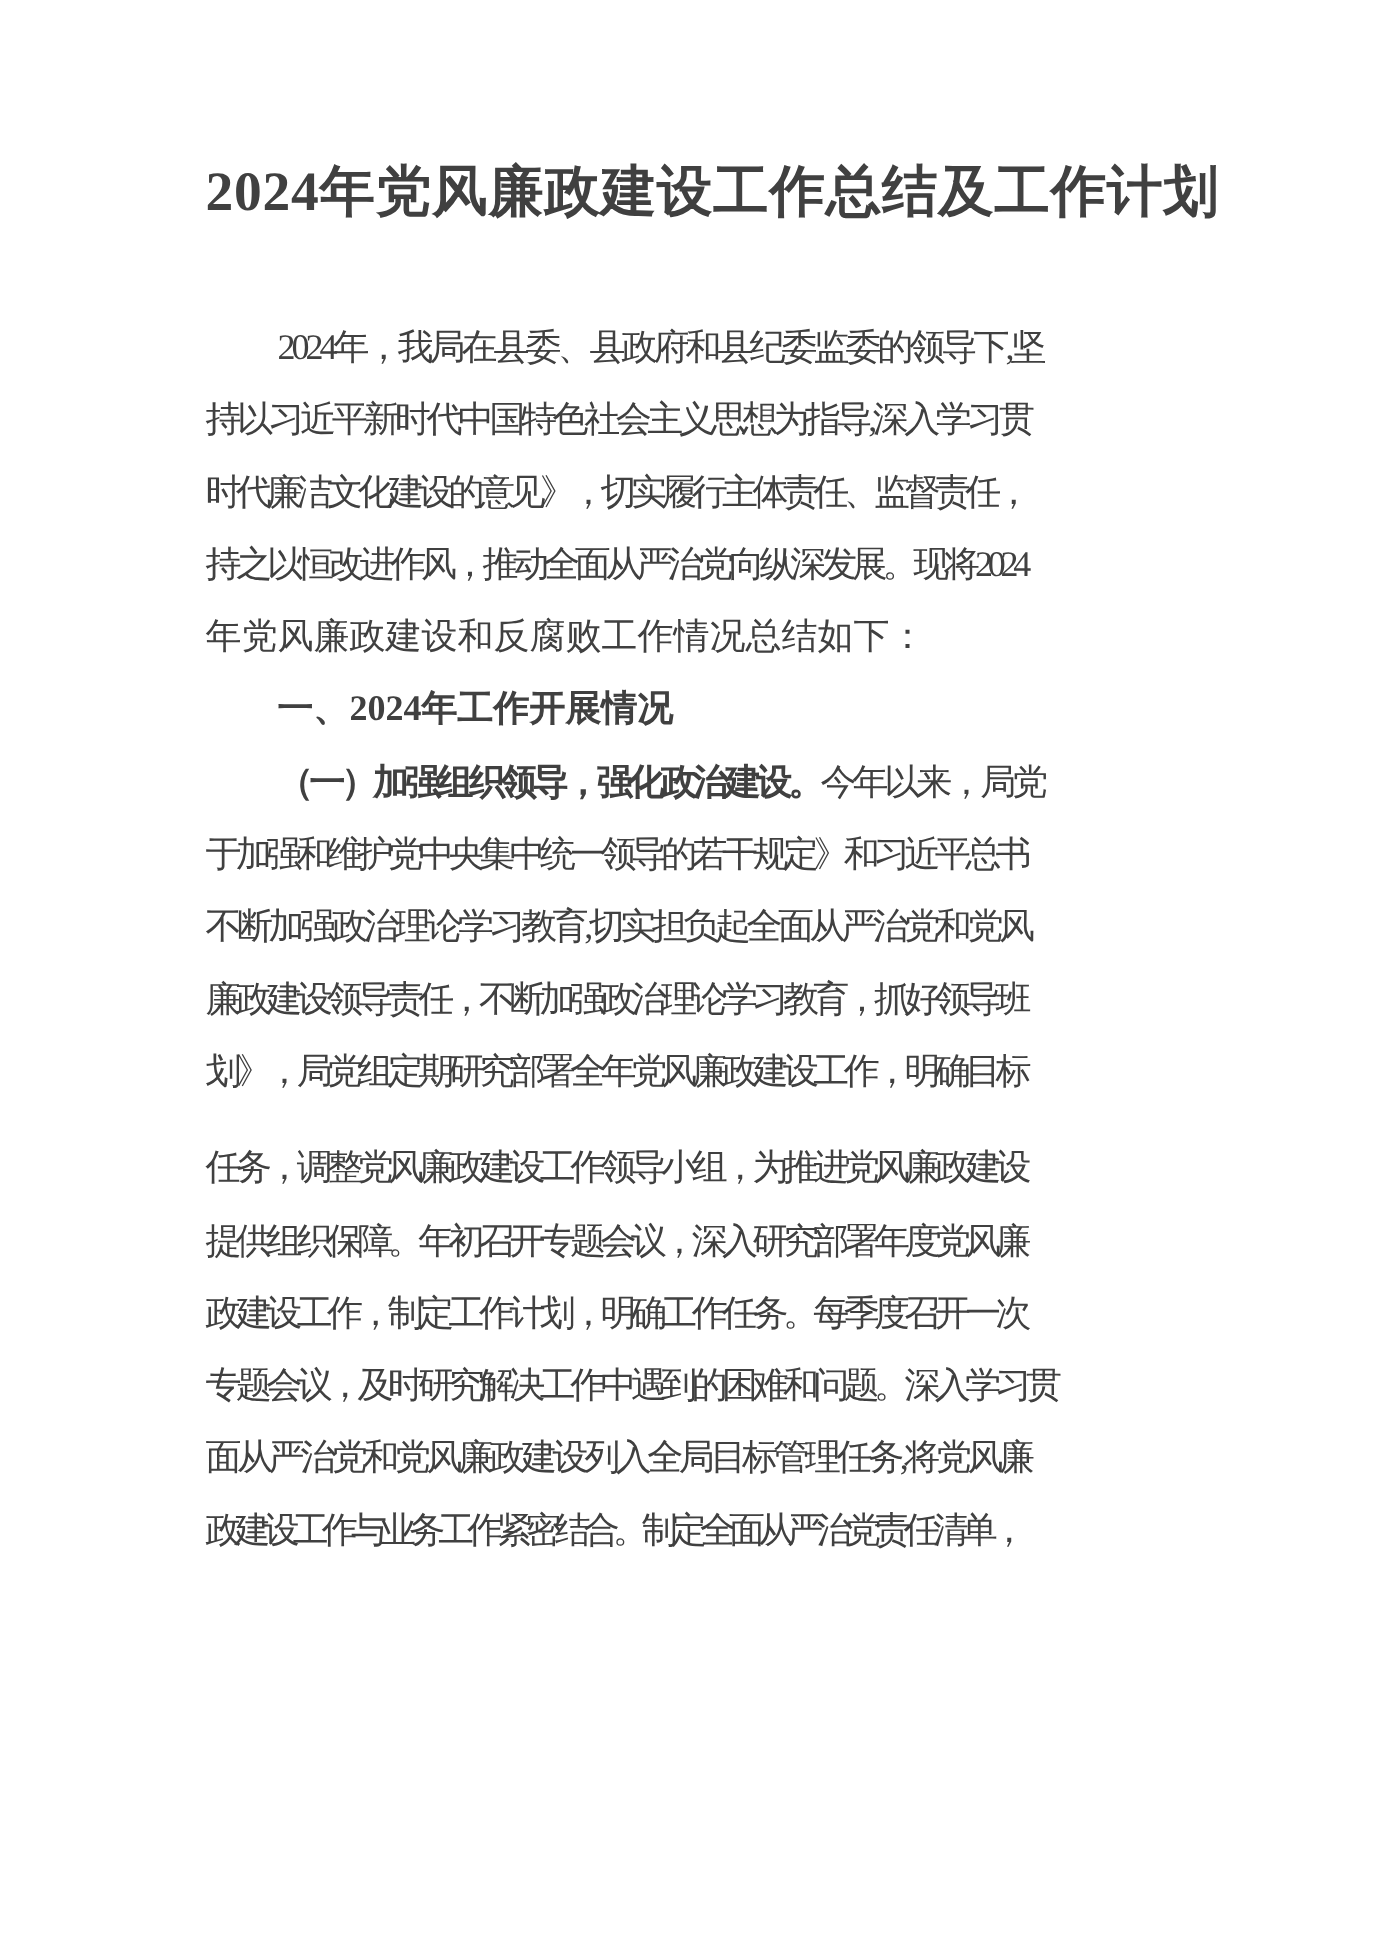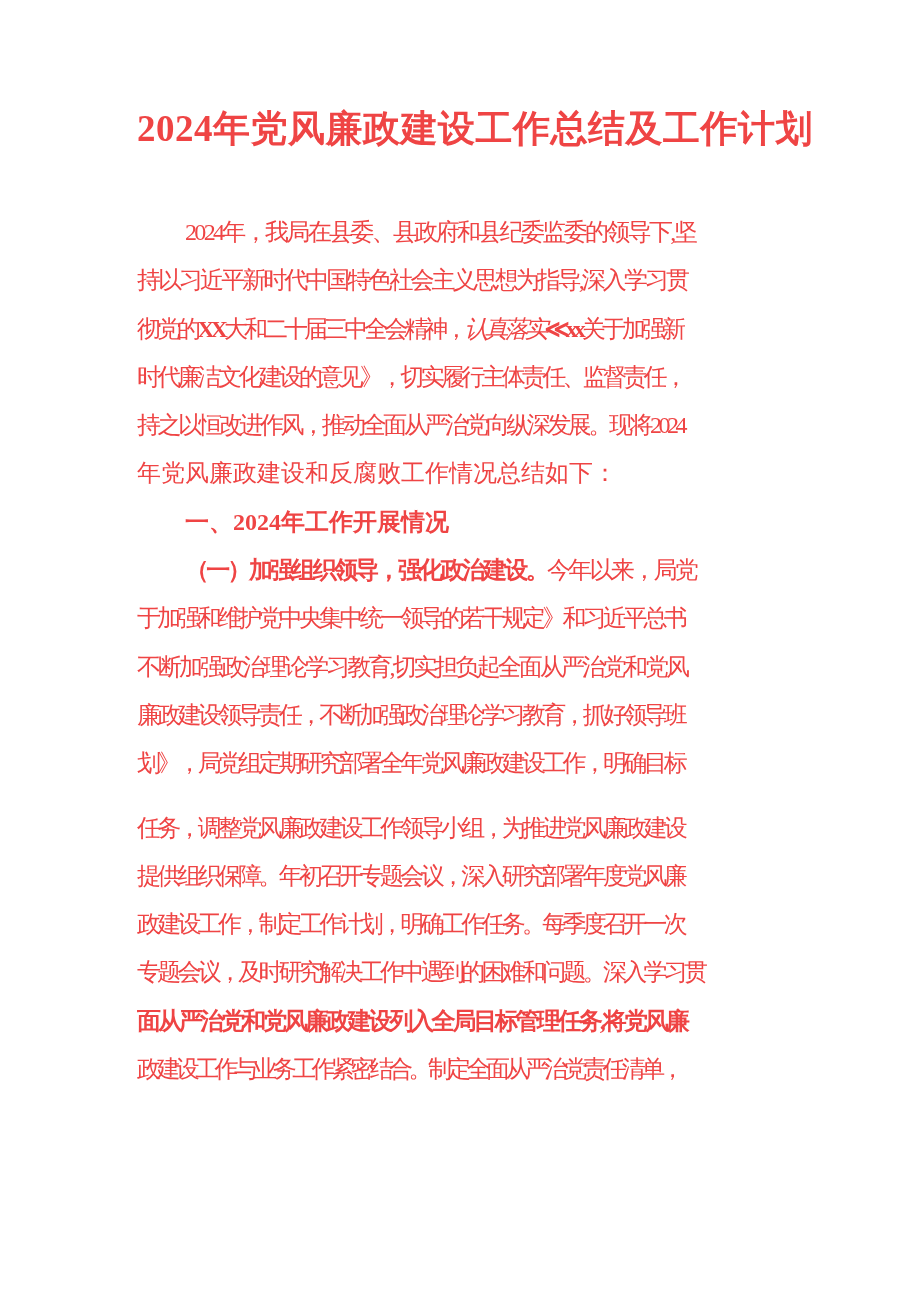--- a/index.html
+++ b/index.html
@@ -1,20 +1,20 @@
 <!DOCTYPE html>
 <html><head>
 <meta charset="utf-8">
 <style>
   html,body{margin:0;padding:0;background:#ffffff;}
   .page{
     position:relative;
     width:920px;height:1301px;
     background:#ffffff;
-    color:#ef4444;
+    color:#404040;
     font-family:"Liberation Serif","DejaVu Serif",serif;
     overflow:hidden;
   }
   .title{
     position:absolute;
     left:137px;top:98px;
     width:660px;height:62px;
     line-height:62px;
     font-size:37px;
     font-weight:700;
@@ -42,31 +42,30 @@
 </head>
 <body>
 
 <div class="page">
 
   <h1 class="title">2024年党风廉政建设工作总结及工作计划</h1>
 
   <div class="lines">
     <p class="line fit indent" style="letter-spacing: -2.66667px;"><span class="measure" style="display: inline;"><span>2024年，我局在县委、县政府和县纪委监委的领导下,坚</span></span></p>
     <p class="line fit" style="letter-spacing: -2.96296px;"><span class="measure" style="display: inline;"><span>持以习近平新时代中国特色社会主义思想为指导,深入学习贯</span></span></p>
-    <p class="line fit" style="letter-spacing: -3.95744px;"><span class="measure" style="display: inline;"><span>彻党的</span><span class="b">XX</span><span>大和二十届三中全会精神，</span><span class="i">认真落实</span><span class="b">≪xx</span><span>关于加强新</span></span></p>
     <p class="line fit" style="letter-spacing: -3.74074px;"><span class="measure" style="display: inline;"><span>时代廉洁文化建设的意见》，切实履行主体责任、监督责任，</span></span></p>
     <p class="line fit" style="letter-spacing: -3.48276px;"><span class="measure" style="display: inline;"><span>持之以恒改进作风，推动全面从严治党向纵深发展。现将2024</span></span></p>
     <p class="line"><span class="measure"><span>年党风廉政建设和反腐败工作情况总结如下：</span></span></p>
     <p class="line indent"><span class="measure"><span class="b">一、2024年工作开展情况</span></span></p>
     <p class="line fit indent" style="letter-spacing: -2.70833px;"><span class="measure" style="display: inline;"><span class="b">（一）加强组织领导，强化政治建设。</span><span>今年以来，局党</span></span></p>
     <p class="line fit" style="letter-spacing: -3.74074px;"><span class="measure" style="display: inline;"><span>于加强和维护党中央集中统一领导的若干规定》和习近平总书</span></span></p>
     <p class="line fit" style="letter-spacing: -2.96296px;"><span class="measure" style="display: inline;"><span>不断加强政治理论学习教育,切实担负起全面从严治党和党风</span></span></p>
     <p class="line fit" style="letter-spacing: -3.74074px;"><span class="measure" style="display: inline;"><span>廉政建设领导责任，不断加强政治理论学习教育，抓好领导班</span></span></p>
     <p class="line fit" style="letter-spacing: -3.74074px;"><span class="measure" style="display: inline;"><span>划》，局党组定期研究部署全年党风廉政建设工作，明确目标</span></span></p>
     <p class="line fit" style="letter-spacing: -3.74074px; margin-top: 16px;"><span class="measure" style="display: inline;"><span>任务，调整党风廉政建设工作领导小组，为推进党风廉政建设</span></span></p>
     <p class="line fit" style="letter-spacing: -3.74074px;"><span class="measure" style="display: inline;"><span>提供组织保障。年初召开专题会议，深入研究部署年度党风廉</span></span></p>
     <p class="line fit" style="letter-spacing: -3.74074px;"><span class="measure" style="display: inline;"><span>政建设工作，制定工作计划，明确工作任务。每季度召开一次</span></span></p>
     <p class="line fit" style="letter-spacing: -3.74074px;"><span class="measure" style="display: inline;"><span>专题会议，及时研究解决工作中遇到的困难和问题。深入学习贯</span></span></p>
-    <p class="line fit" style="letter-spacing: -2.96296px; font-weight: bold;"><span class="measure" style="display: inline;"><span>面从严治党和党风廉政建设列入全局目标管理任务,将党风廉</span></span></p>
+    <p class="line fit" style="letter-spacing: -2.96296px;"><span class="measure" style="display: inline;"><span>面从严治党和党风廉政建设列入全局目标管理任务,将党风廉</span></span></p>
     <p class="line fit" style="letter-spacing: -4.60714px;"><span class="measure" style="display: inline;"><span>政建设工作与业务工作紧密结合。制定全面从严治党责任清单，</span></span></p>
   </div>
 
 </div>
 
 </body></html>

